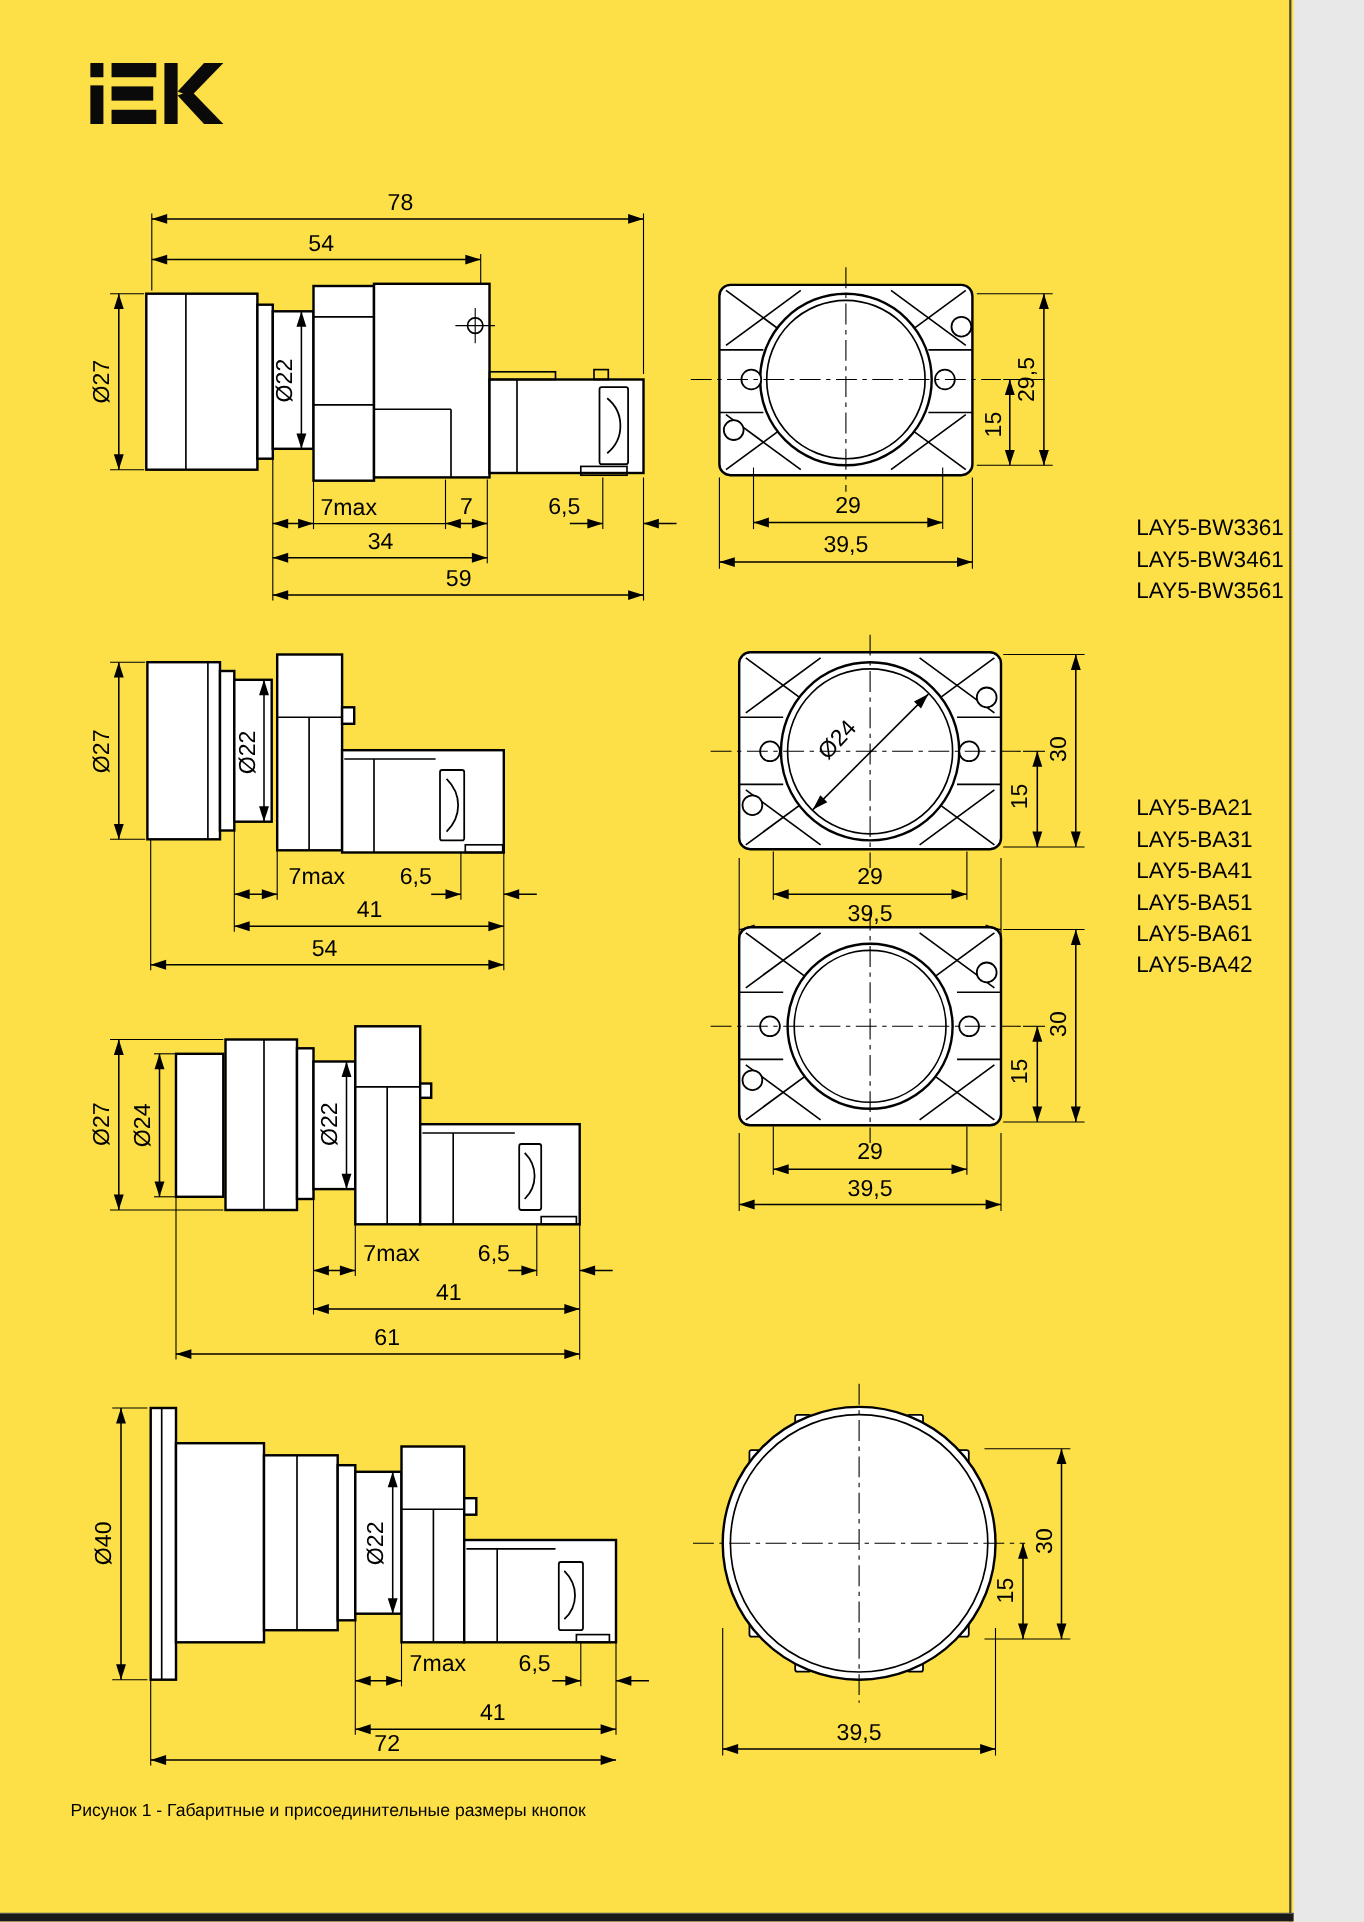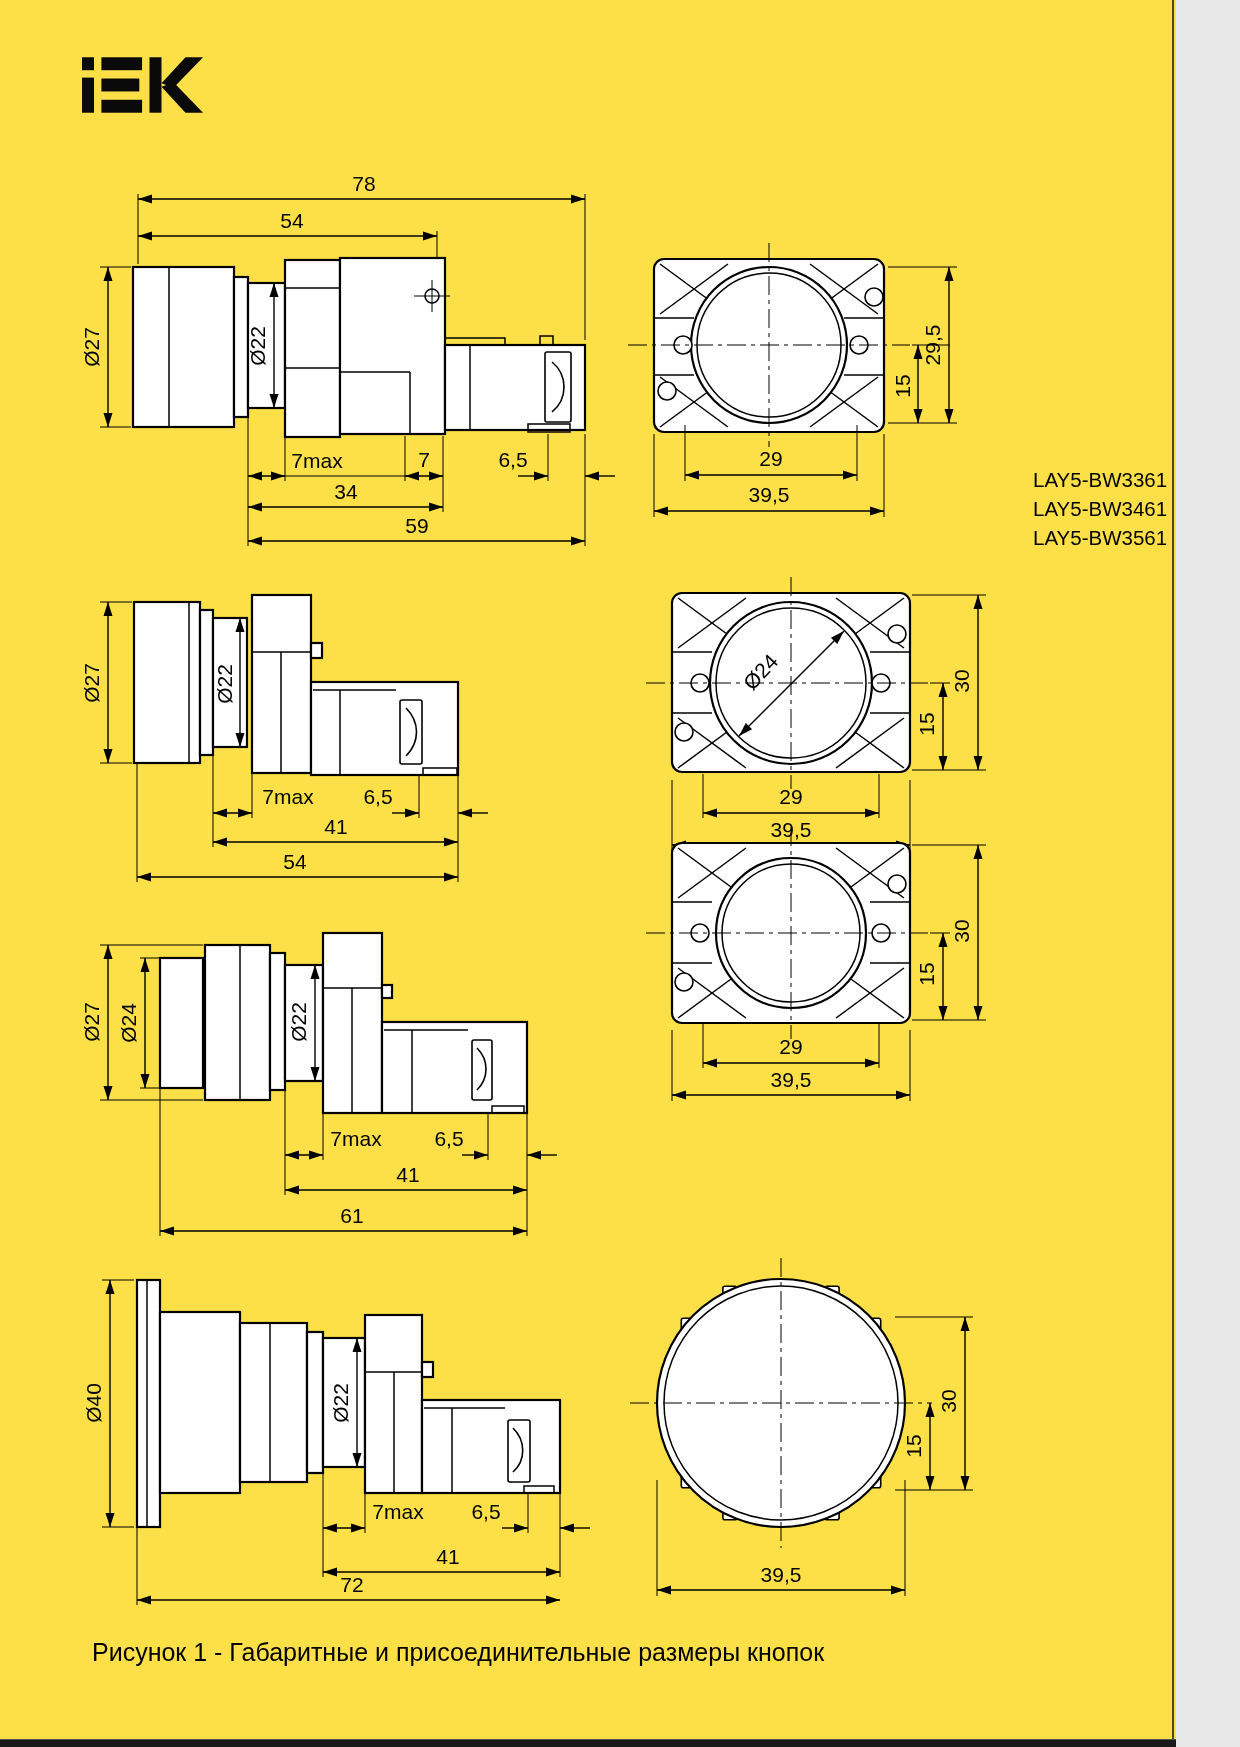--- a/index.html
+++ b/index.html
@@ -2,21 +2,21 @@
 <html><head>
 <meta charset="utf-8">
 <style>
   html,body{margin:0;padding:0;background:#e8e8e8;}
   .page{position:relative;width:1176px;height:1747px;background:#fde047;overflow:hidden;
         font-family:"Liberation Sans",sans-serif;}
   .logo{position:absolute;left:82px;top:57px;width:122px;height:56px;}
   .sr{position:absolute;width:1px;height:1px;overflow:hidden;clip:rect(0 0 0 0);}
   .drawings{position:absolute;left:0;top:0;}
   .models{position:absolute;left:1033px;color:#000;font-size:20.5px;font-weight:400;white-space:nowrap;}
-  .caption{position:absolute;left:92px;top:1638px;color:#000;font-size:25px;}
+  .caption{position:absolute;left:64px;top:1638px;color:#000;font-size:16px;}
   .footer-bar{position:absolute;left:0;bottom:0;width:1240px;height:7px;border-top:1px solid #555;}
   .edge{position:absolute;top:0;right:2px;width:2px;height:1747px;background:#2b2b2b;opacity:.85;}
   svg .o{fill:#fff;stroke:#000;stroke-width:2.2;stroke-linejoin:miter;}
   svg .i{fill:none;stroke:#000;stroke-width:1.5;}
   svg .d{fill:none;stroke:#000;stroke-width:1.4;}
   svg .e{fill:none;stroke:#000;stroke-width:1;}
   svg .c{fill:none;stroke:#000;stroke-width:1;stroke-dasharray:19 5 4 5;}
   svg .t{font:21px "Liberation Sans",sans-serif;fill:#000;text-anchor:middle;}
   svg .sc{fill:#fff;stroke:#000;stroke-width:1.6;}
   svg .sp{fill:none;stroke:#000;stroke-width:1.6;}
@@ -374,18 +374,26 @@
       <line class="d" x1="657" y1="1590" x2="905" y2="1590" marker-start="url(#arr)" marker-end="url(#arr)"></line>
       <text class="t" x="781" y="1582">39,5</text>
     </g>
   </svg>
 
   <div class="models" style="top:466px;line-height:28.8px;">
     <div>LAY5-BW3361</div>
     <div>LAY5-BW3461</div>
     <div>LAY5-BW3561</div>
   </div>
+  <div class="models" style="top:721px;line-height:28.6px;">
+    <div>LAY5-BA21</div>
+    <div>LAY5-BA31</div>
+    <div>LAY5-BA41</div>
+    <div>LAY5-BA51</div>
+    <div>LAY5-BA61</div>
+    <div>LAY5-BA42</div>
+  </div>
 
   <div class="caption">Рисунок 1 - Габаритные и присоединительные размеры кнопок</div>
 
   <div class="edge"></div>
   <div class="footer-bar" style="background: rgb(25, 25, 25);"></div>
 </div>
 
 </body></html>

